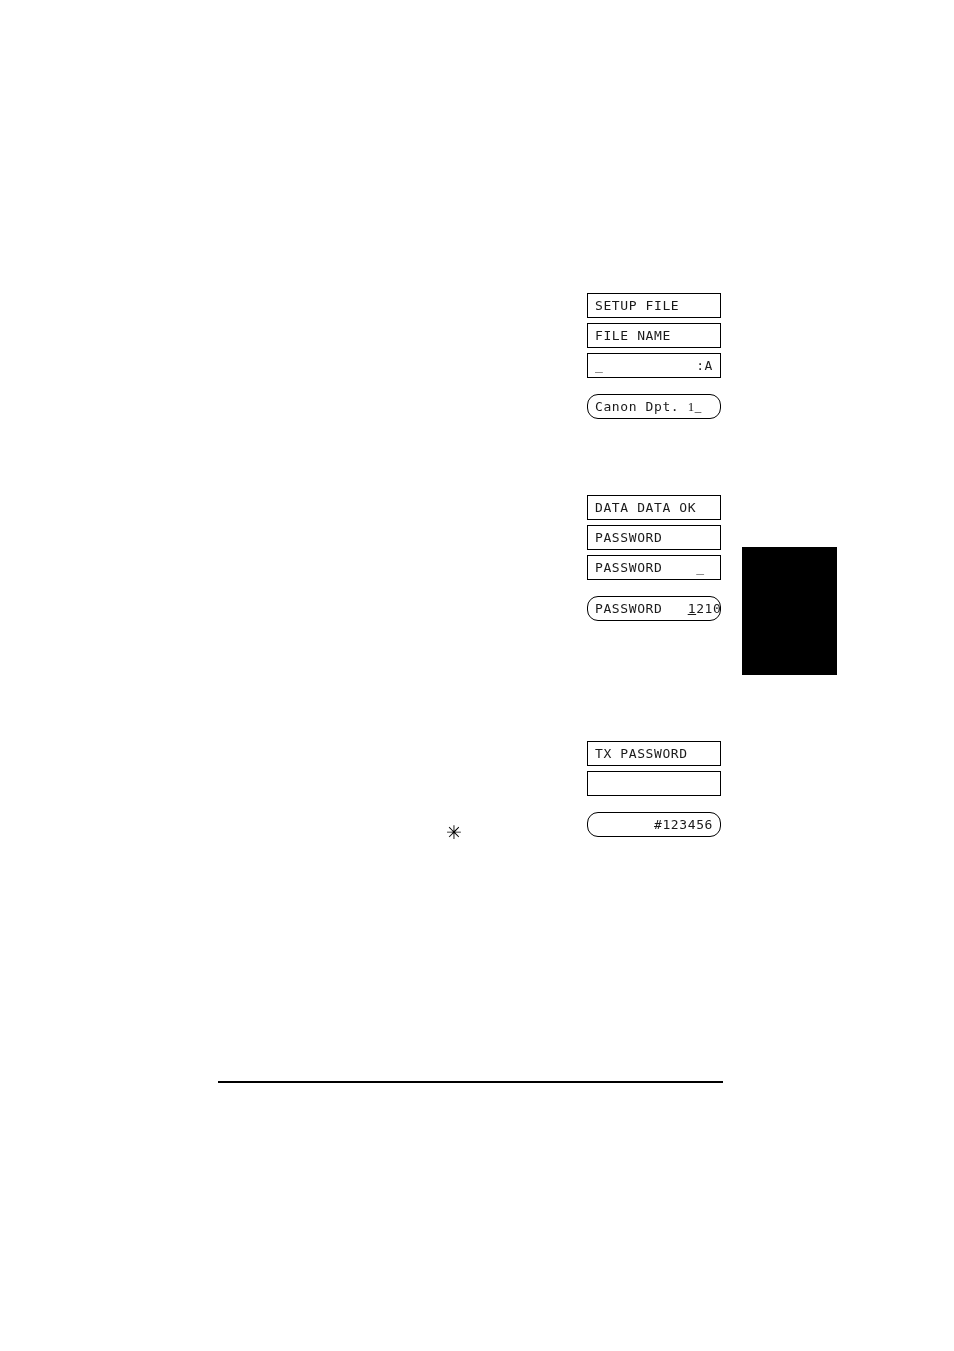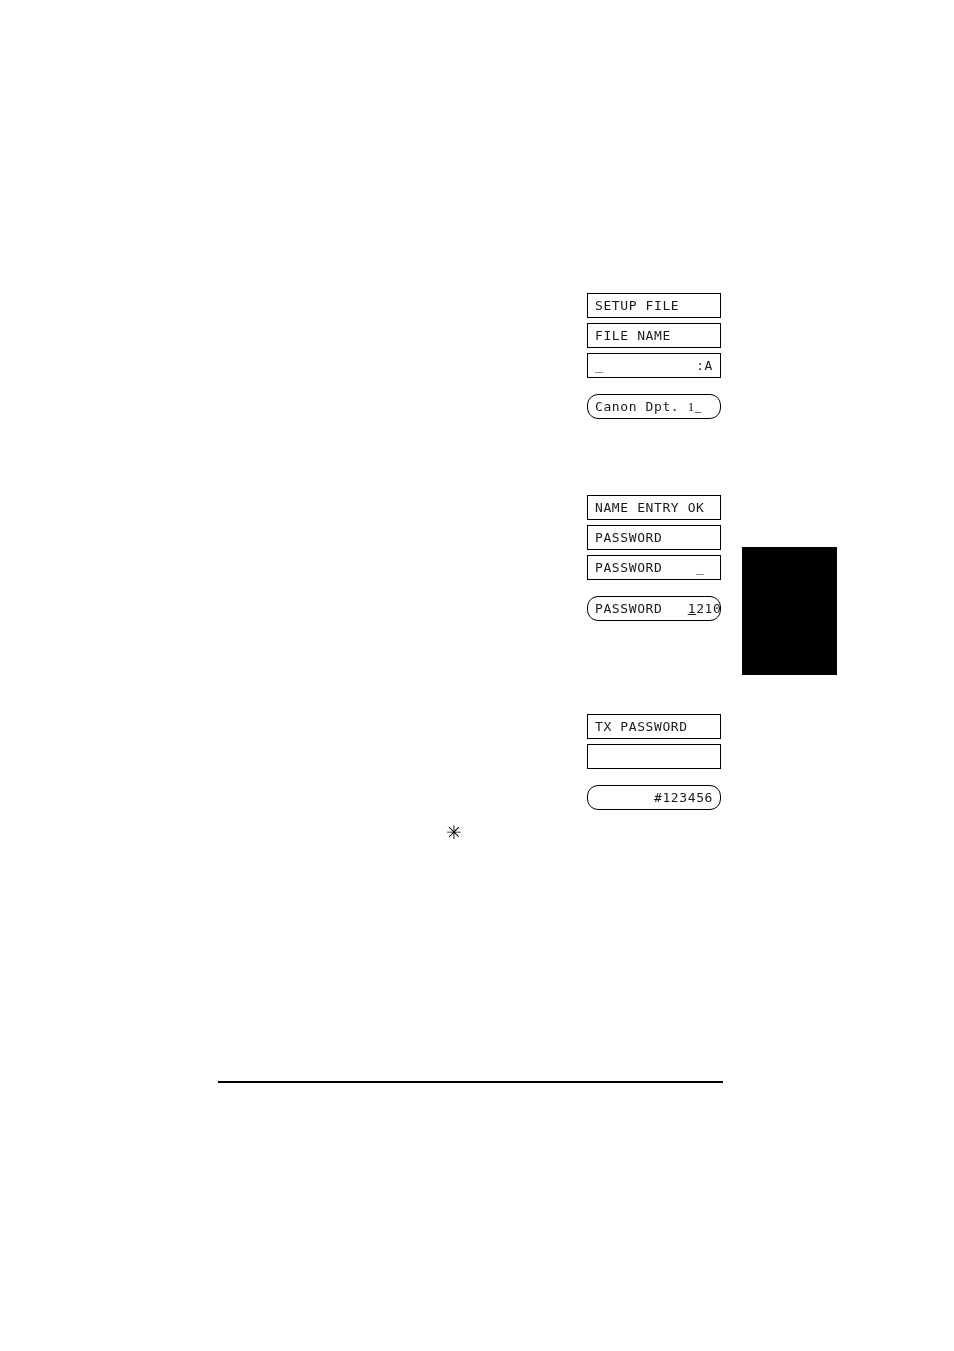--- a/index.html
+++ b/index.html
@@ -117,40 +117,40 @@
       <span class="lcd-text" style="width:auto;padding-right:0;">Canon Dpt. </span>
       <span class="lcd-text cursor" style="width:auto;padding-left:0;padding-right:0;font-family:Liberation Serif, serif;">1_</span>
       <span class="lcd-text align-right" style="padding-left:0;">  :1</span>
     </div>
 
   </div>
 
   <div class="lcd-group" style="top:495px;">
 
     <div class="lcd">
-      <span class="lcd-text">NAME ENTRY OK</span>
+      <span class="lcd-text">DATA DATA OK</span>
     </div>
 
     <div class="lcd">
       <span class="lcd-text">PASSWORD</span>
     </div>
 
     <div class="lcd">
       <span class="lcd-text" style="width:auto;padding-right:0;">PASSWORD</span>
       <span class="lcd-text" style="padding-left:0;text-align:right;padding-right:24px;">    _</span>
     </div>
 
     <div class="lcd gap-before">
       <span class="lcd-text" style="width:auto;padding-right:0;">PASSWORD   </span>
       <span class="lcd-text align-right" style="padding-left:0;width:auto;flex:1;"><span class="cursor">1</span><span>210</span></span>
     </div>
 
   </div>
 
-  <div class="lcd-group" style="top:714px;">
+  <div class="lcd-group" style="top:741px;">
 
     <div class="lcd">
       <span class="lcd-text">TX PASSWORD</span>
     </div>
 
     <div class="lcd">
       <span class="lcd-text"></span>
     </div>
 
     <div class="lcd gap-before">

